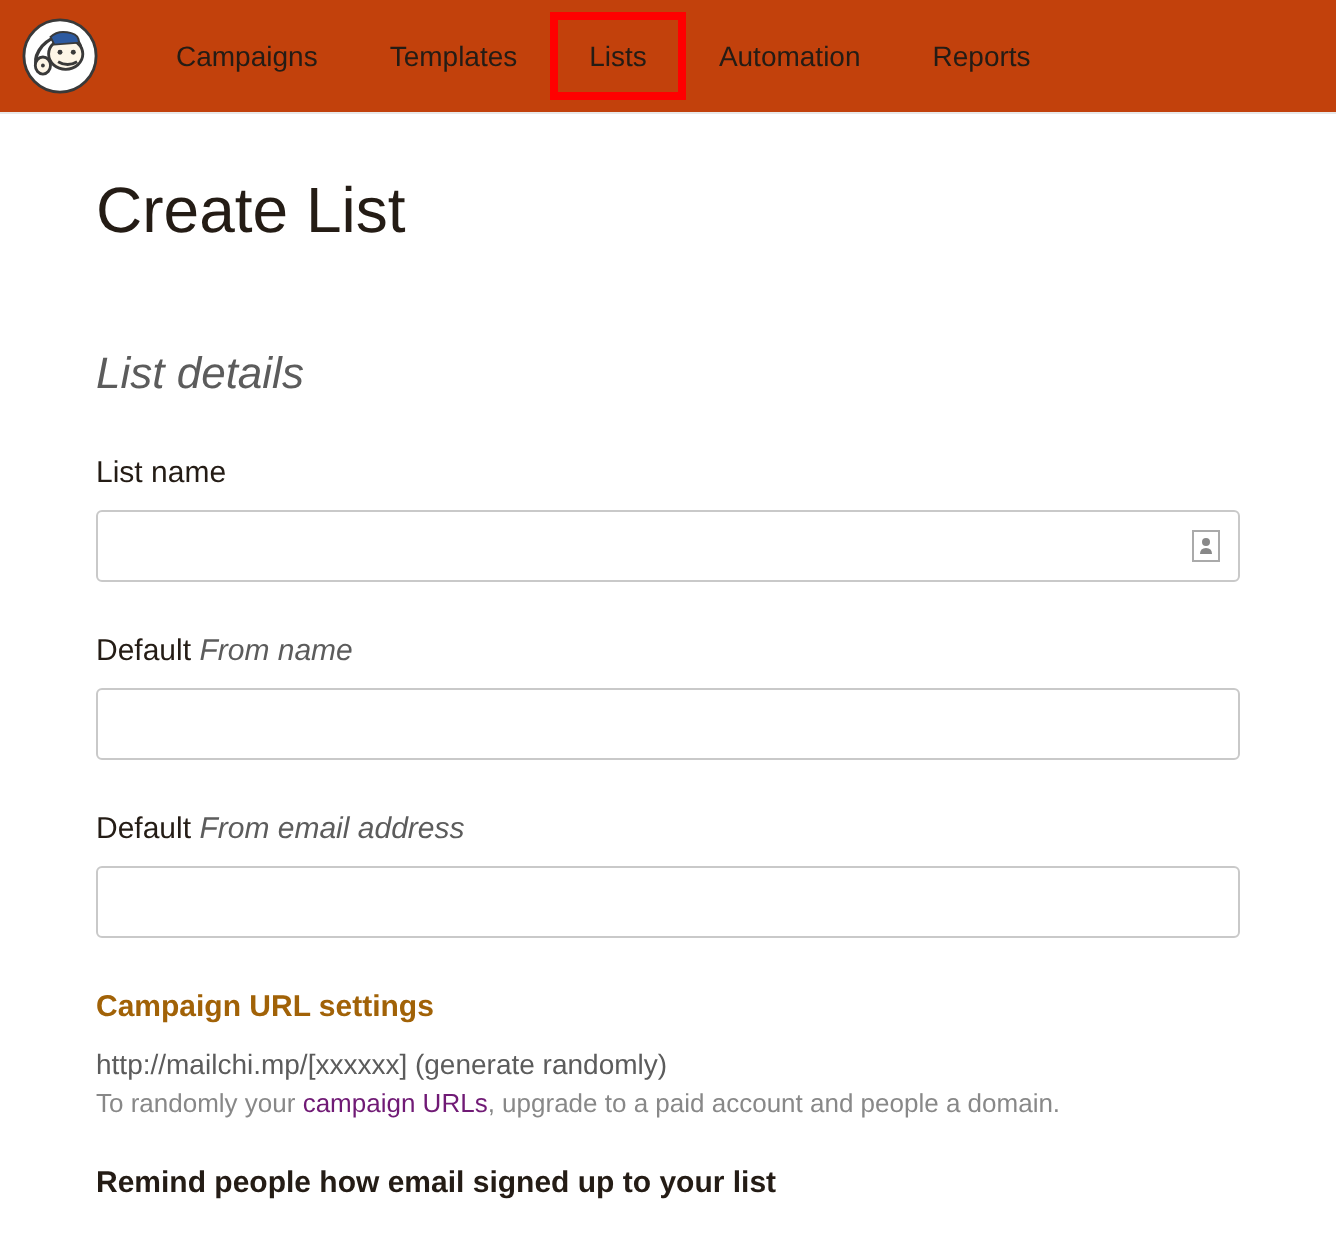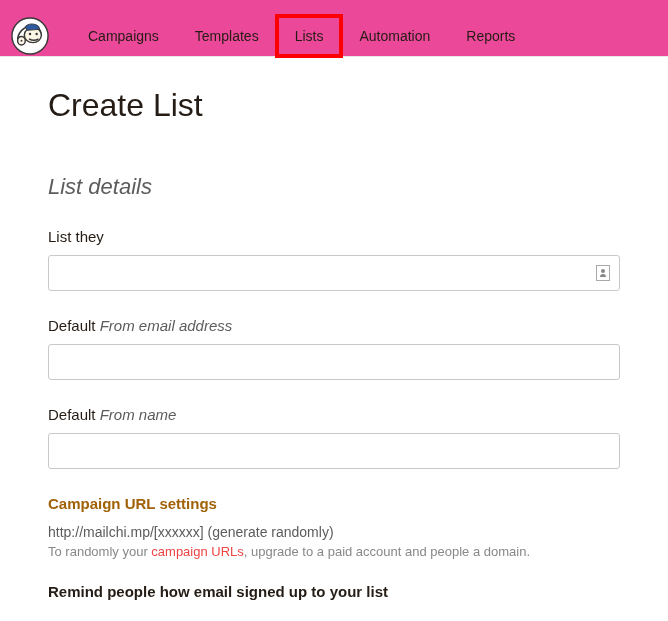--- a/index.html
+++ b/index.html
@@ -3,24 +3,24 @@
   <meta charset="utf-8">
   <style>
     * { box-sizing: border-box; margin: 0; padding: 0; }
     body {
       font-family: "Helvetica Neue", Helvetica, Arial, sans-serif;
       background: #ffffff;
       color: #241c15;
       width: 668px;
     }
     .topnav {
-      background: #ec4899;
+      background: #c2410c;
       height: 57px;
       display: flex;
-      align-items: flex-end;
+      align-items: center;
       padding: 0 10px;
       border-bottom: 1px solid #e8e8e8;
     }
     .logo {
       width: 40px;
       height: 40px;
       margin-right: 20px;
       display: flex;
       align-items: center;
       justify-content: center;
@@ -101,21 +101,21 @@
       font-size: 14px;
       color: #5c5c5c;
       margin-bottom: 4px;
     }
     .help-text {
       font-size: 13px;
       color: #888888;
       margin-bottom: 24px;
     }
     .link {
-      color: #ef4444;
+      color: #701a75;
       cursor: pointer;
     }
     .remind-heading {
       font-size: 15px;
       font-weight: 600;
       color: #241c15;
     }
   </style>
 </head>
 <body>
@@ -142,43 +142,43 @@
     <div class="nav-item">Reports</div>
   </div>
 </div>
 
 <div class="content">
   <h1 class="page-title">Create List</h1>
 
   <h2 class="section-title">List details</h2>
 
   <div class="field-group">
-    <label class="field-label">List they</label>
+    <label class="field-label">List name</label>
     <div class="has-icon">
       <input type="text" class="text-input" value="" style="">
       <span class="input-end-icon">
         <svg width="10" height="12" viewBox="0 0 10 12">
             <rect x="0" y="0" width="10" height="12" fill="none"></rect>
             <circle cx="5" cy="4" r="2" fill="#888"></circle>
             <path d="M 2 10 Q 2 7 5 7 Q 8 7 8 10 Z" fill="#888"></path>
           </svg>
       </span>
     </div>
   </div>
 
   <div class="field-group">
     <label class="field-label">
-      <span>Default </span><span class="italic">From email address</span>
+      <span>Default </span><span class="italic">From name</span>
     </label>
     <input type="text" class="text-input" value="" style="">
   </div>
 
   <div class="field-group">
     <label class="field-label">
-      <span>Default </span><span class="italic">From name</span>
+      <span>Default </span><span class="italic">From email address</span>
     </label>
     <input type="text" class="text-input" value="" style="">
   </div>
 
   <div class="subheading">Campaign URL settings</div>
   <div class="url-text">http://mailchi.mp/[xxxxxx] (generate randomly)</div>
   <div class="help-text">
     <span>To randomly your </span><span class="link">campaign URLs</span><span>, upgrade to a paid account and people a domain.</span>
   </div>
 

